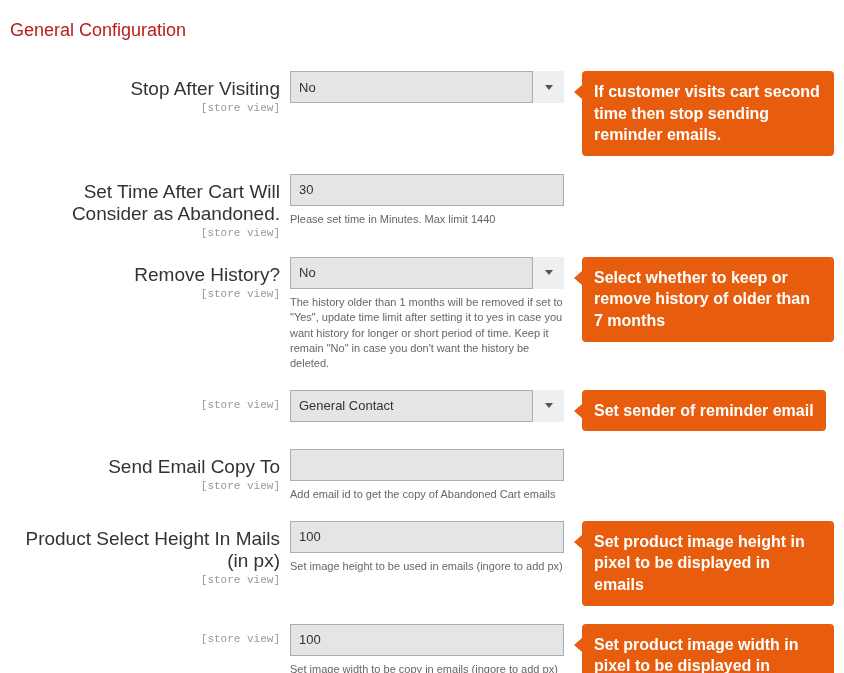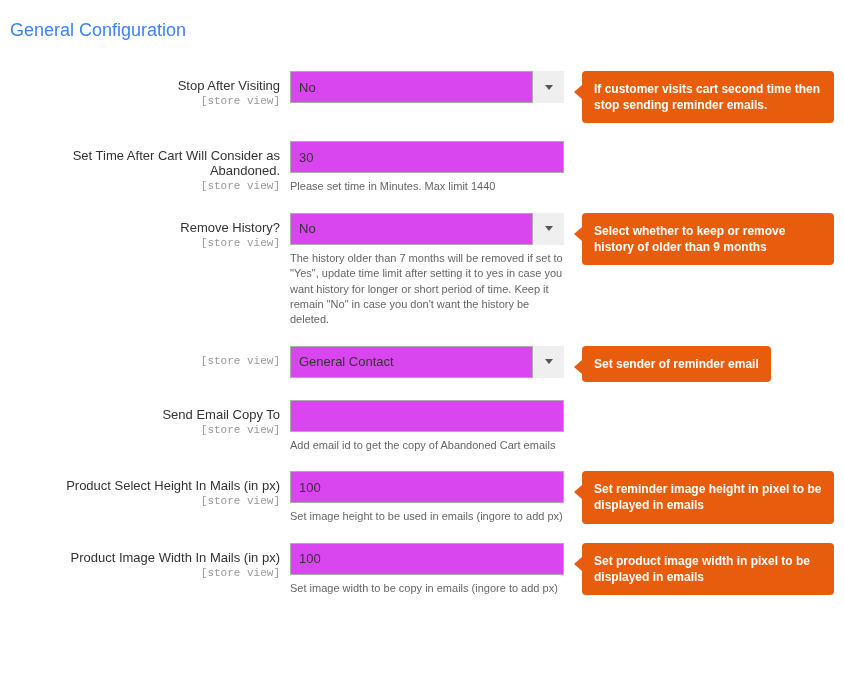--- a/index.html
+++ b/index.html
@@ -6,59 +6,59 @@
     body {
       font-family: -apple-system, BlinkMacSystemFont, "Segoe UI", Helvetica, Arial, sans-serif;
       font-size: 13px;
       color: #333;
       background: #fff;
       padding: 20px 10px;
     }
     .section-title {
       font-size: 18px;
       font-weight: 400;
-      color: #3b82f6;
+      color: #b91c1c;
       margin-bottom: 30px;
       padding-left: 0;
     }
     .field-row {
       display: flex;
       align-items: flex-start;
       margin-bottom: 18px;
       position: relative;
     }
     .label-col {
       width: 280px;
       text-align: right;
       padding-right: 10px;
       padding-top: 7px;
       flex-shrink: 0;
     }
     .label-text {
-      font-size: 13px;
+      font-size: 19px;
       color: #333;
       display: block;
     }
     .label-scope {
       font-size: 11px;
       color: #999;
       display: block;
       margin-top: 2px;
       font-family: Liberation Mono, monospace;
     }
     .input-col {
       width: 274px;
       flex-shrink: 0;
     }
     .input-col select,
     .input-col input[type="text"] {
       width: 100%;
       height: 32px;
       border: 1px solid #adadad;
-      background: #d946ef;
+      background: #e5e5e5;
       padding: 0 8px;
       font-size: 13px;
       color: #333;
       font-family: inherit;
     }
     .select-wrap {
       position: relative;
       width: 100%;
     }
     .select-wrap select {
@@ -93,21 +93,21 @@
       color: #666;
       margin-top: 6px;
       line-height: 1.4;
       max-width: 300px;
     }
     .callout {
       position: relative;
       margin-left: 18px;
       background: #e85d0d;
       color: #fff;
-      font-size: 12px;
+      font-size: 16px;
       font-weight: 600;
       padding: 10px 12px;
       border-radius: 4px;
       max-width: 260px;
       line-height: 1.35;
       margin-top: 0;
       align-self: flex-start;
     }
     .callout::before {
       content: "";
@@ -158,23 +158,23 @@
     <span class="label-text">Remove History?</span>
     <span class="label-scope">[store view]</span>
   </div>
   <div class="input-col">
     <div class="select-wrap">
       <select>
         <option>No</option>
       </select>
       <span class="select-caret"></span>
     </div>
-    <div class="hint-text">The history older than 7 months will be removed if set to "Yes", update time limit after setting it to yes in case you want history for longer or short period of time. Keep it remain "No" in case you don't want the history be deleted.</div>
-  </div>
-  <div class="callout">Select whether to keep or remove history of older than 9 months</div>
+    <div class="hint-text">The history older than 1 months will be removed if set to "Yes", update time limit after setting it to yes in case you want history for longer or short period of time. Keep it remain "No" in case you don't want the history be deleted.</div>
+  </div>
+  <div class="callout">Select whether to keep or remove history of older than 7 months</div>
 </div>
 
 <div class="field-row">
   <div class="label-col">
     <span class="label-scope">[store view]</span>
   </div>
   <div class="input-col">
     <div class="select-wrap">
       <select>
         <option>General Contact</option>
@@ -198,26 +198,25 @@
 
 <div class="field-row">
   <div class="label-col">
     <span class="label-text">Product Select Height In Mails (in px)</span>
     <span class="label-scope">[store view]</span>
   </div>
   <div class="input-col">
     <input type="text" value="100" style="">
     <div class="hint-text">Set image height to be used in emails (ingore to add px)</div>
   </div>
-  <div class="callout">Set reminder image height in pixel to be displayed in emails</div>
-</div>
-
-<div class="field-row">
-  <div class="label-col">
-    <span class="label-text">Product Image Width In Mails (in px)</span>
+  <div class="callout">Set product image height in pixel to be displayed in emails</div>
+</div>
+
+<div class="field-row">
+  <div class="label-col">
     <span class="label-scope">[store view]</span>
   </div>
   <div class="input-col">
     <input type="text" value="100" style="">
     <div class="hint-text">Set image width to be copy in emails (ingore to add px)</div>
   </div>
   <div class="callout">Set product image width in pixel to be displayed in emails</div>
 </div>
 
 </body></html>

